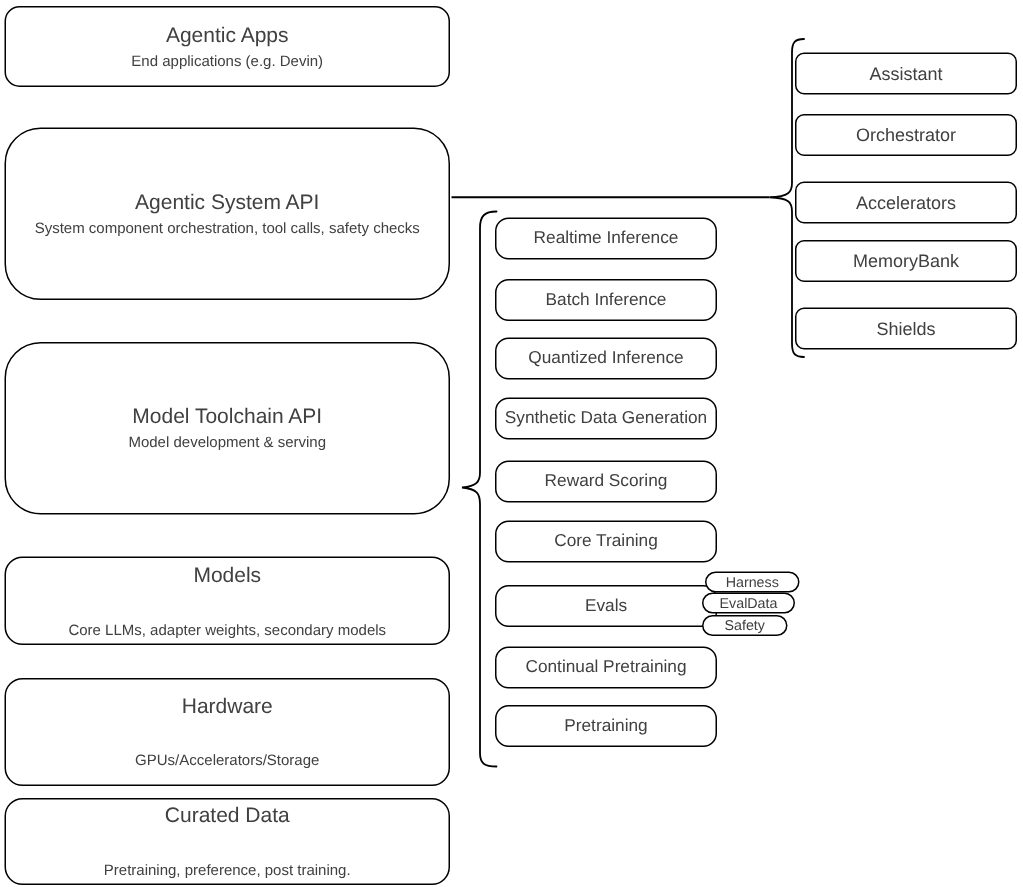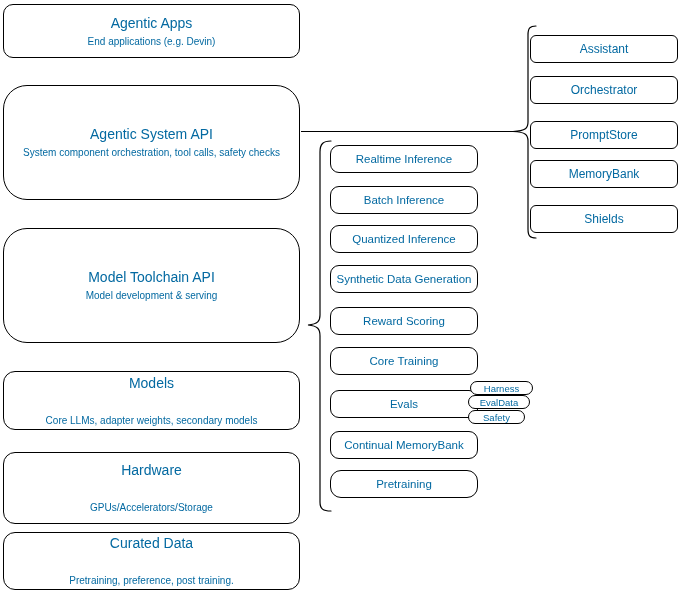--- a/index.html
+++ b/index.html
@@ -2,21 +2,21 @@
 <html><head>
 <meta charset="utf-8">
 <style>
   html, body { margin: 0; padding: 0; background: #ffffff; }
   .canvas {
     position: relative;
     width: 682px;
     height: 591px;
     background: #ffffff;
     font-family: "Liberation Sans", sans-serif;
-    color: #0369a1;
+    color: #404040;
     overflow: hidden;
   }
   .box {
     position: absolute;
     box-sizing: border-box;
     border: 1px solid #000000;
     background: #ffffff;
     display: flex;
     flex-direction: column;
     align-items: center;
@@ -43,21 +43,21 @@
     font-size: 11.5px;
   }
   #mbox0 { top: 145px; }
   #mbox1 { top: 186px; }
   #mbox2 { top: 225px; }
   #mbox3 { top: 265px; }
   #mbox4 { top: 307px; }
   #mbox5 { top: 347px; }
   #mbox6 { top: 390px; }
   #mbox7 { top: 431px; }
-  #mbox8 { top: 470px; border-radius: 11px; }
+  #mbox8 { top: 470px; }
   
   .pill {
     position: absolute;
     box-sizing: border-box;
     border: 1px solid #000000;
     background: #ffffff;
     border-radius: 8px;
     font-size: 9.5px;
     display: flex;
     align-items: center;
@@ -132,21 +132,21 @@
   <div class="box mbox" id="mbox4">
     <span>Reward Scoring</span>
   </div>
   <div class="box mbox" id="mbox5">
     <span>Core Training</span>
   </div>
   <div class="box mbox" id="mbox6">
     <span>Evals</span>
   </div>
   <div class="box mbox" id="mbox7">
-    <span>Continual MemoryBank</span>
+    <span>Continual Pretraining</span>
   </div>
   <div class="box mbox" id="mbox8">
     <span>Pretraining</span>
   </div>
 
   <div class="pill" id="pill0">
     <span>Harness</span>
   </div>
   <div class="pill" id="pill1">
     <span>EvalData</span>
@@ -155,21 +155,21 @@
     <span>Safety</span>
   </div>
 
   <div class="box rbox" id="rbox0">
     <span>Assistant</span>
   </div>
   <div class="box rbox" id="rbox1">
     <span>Orchestrator</span>
   </div>
   <div class="box rbox" id="rbox2">
-    <span>PromptStore</span>
+    <span>Accelerators</span>
   </div>
   <div class="box rbox" id="rbox3">
     <span>MemoryBank</span>
   </div>
   <div class="box rbox" id="rbox4">
     <span>Shields</span>
   </div>
 
   <svg class="overlay" width="682" height="591" viewBox="0 0 682 591" xmlns="http://www.w3.org/2000/svg">
 

